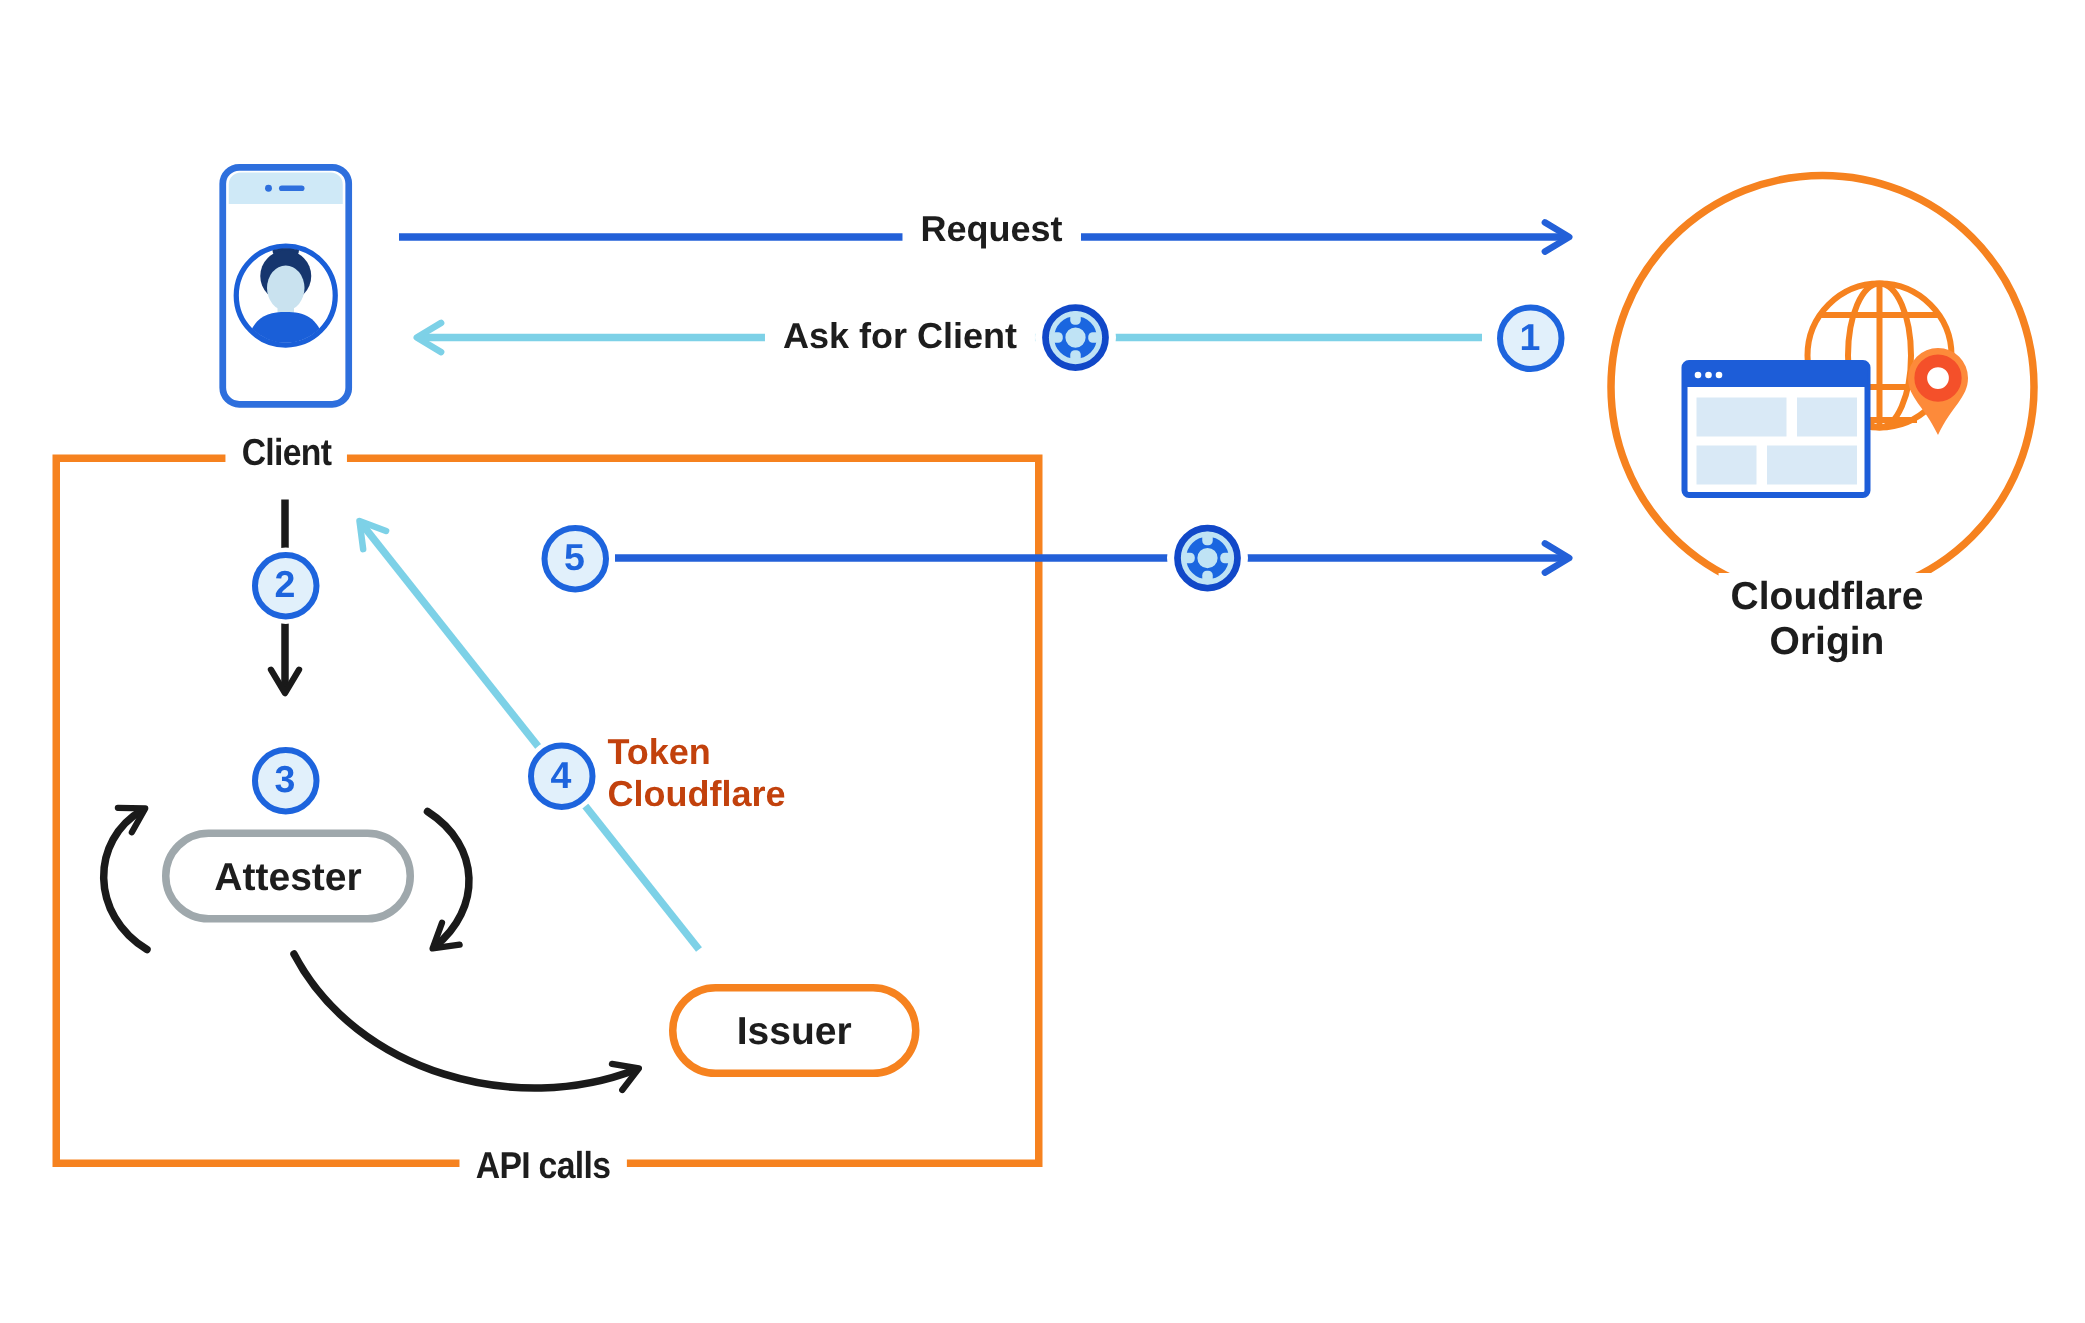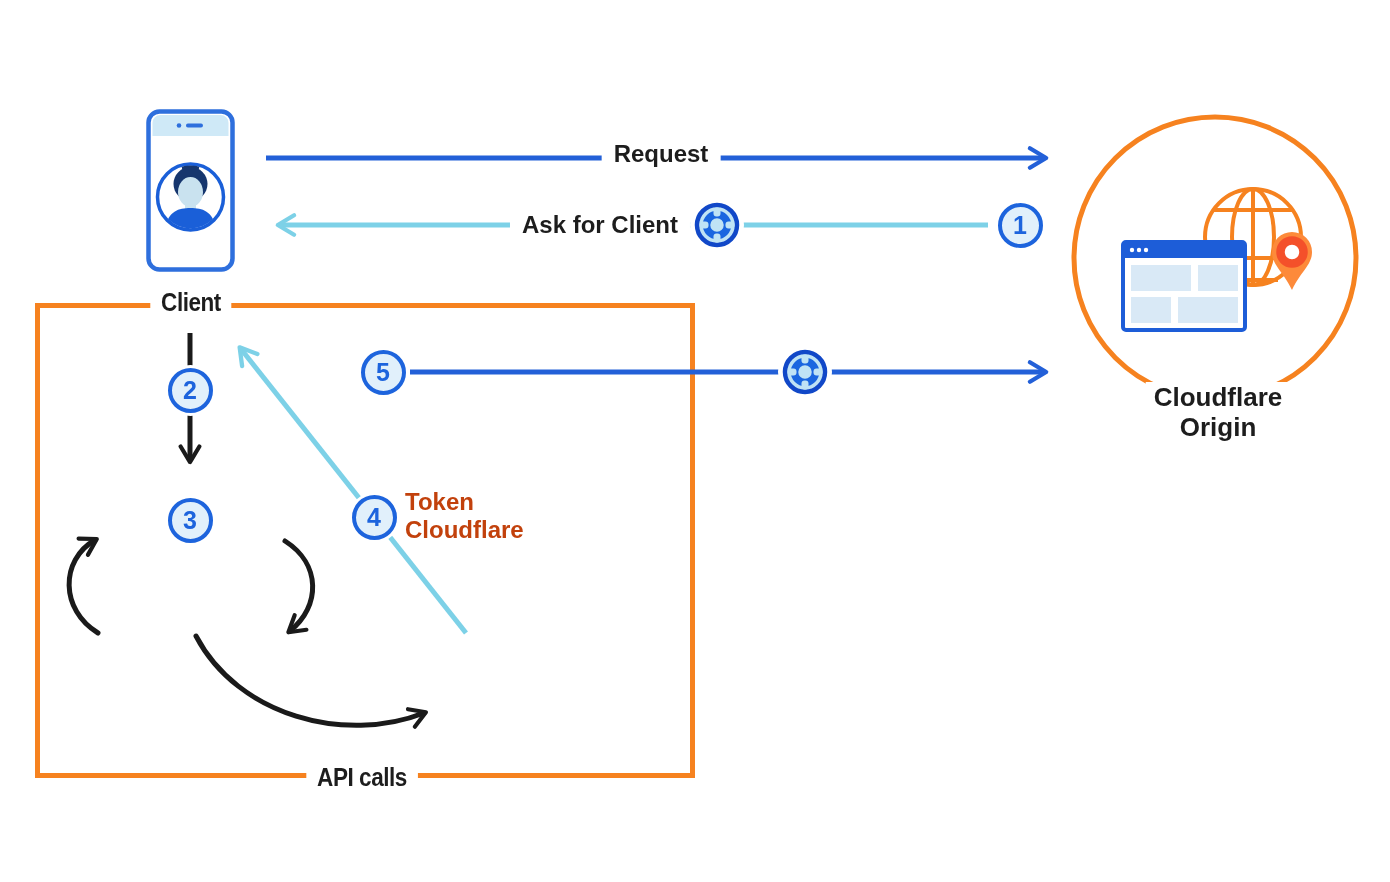--- a/index.html
+++ b/index.html
@@ -144,20 +144,26 @@
   <div class="freelabel" style="left:405px;top:516px;">
     <div>Token</div>
     <div>Cloudflare</div>
   </div>
 
   <div class="lbl twoline" style="left:1218px;top:412px;">
     <div>Cloudflare</div>
     <div>Origin</div>
   </div>
 
+  <div class="node node-attester">
+    <span>Attester</span>
+  </div>
+  <div class="node node-issuer">
+    <span>Issuer</span>
+  </div>
 
   <div class="badge" style="left:1020px;top:225px;">1</div>
   <div class="badge" style="left:190px;top:390px;">2</div>
   <div class="badge" style="left:190px;top:520px;">3</div>
   <div class="badge" style="left:374px;top:517px;">4</div>
   <div class="badge" style="left:383px;top:372px;">5</div>
 
 </div>
 
 </body></html>

